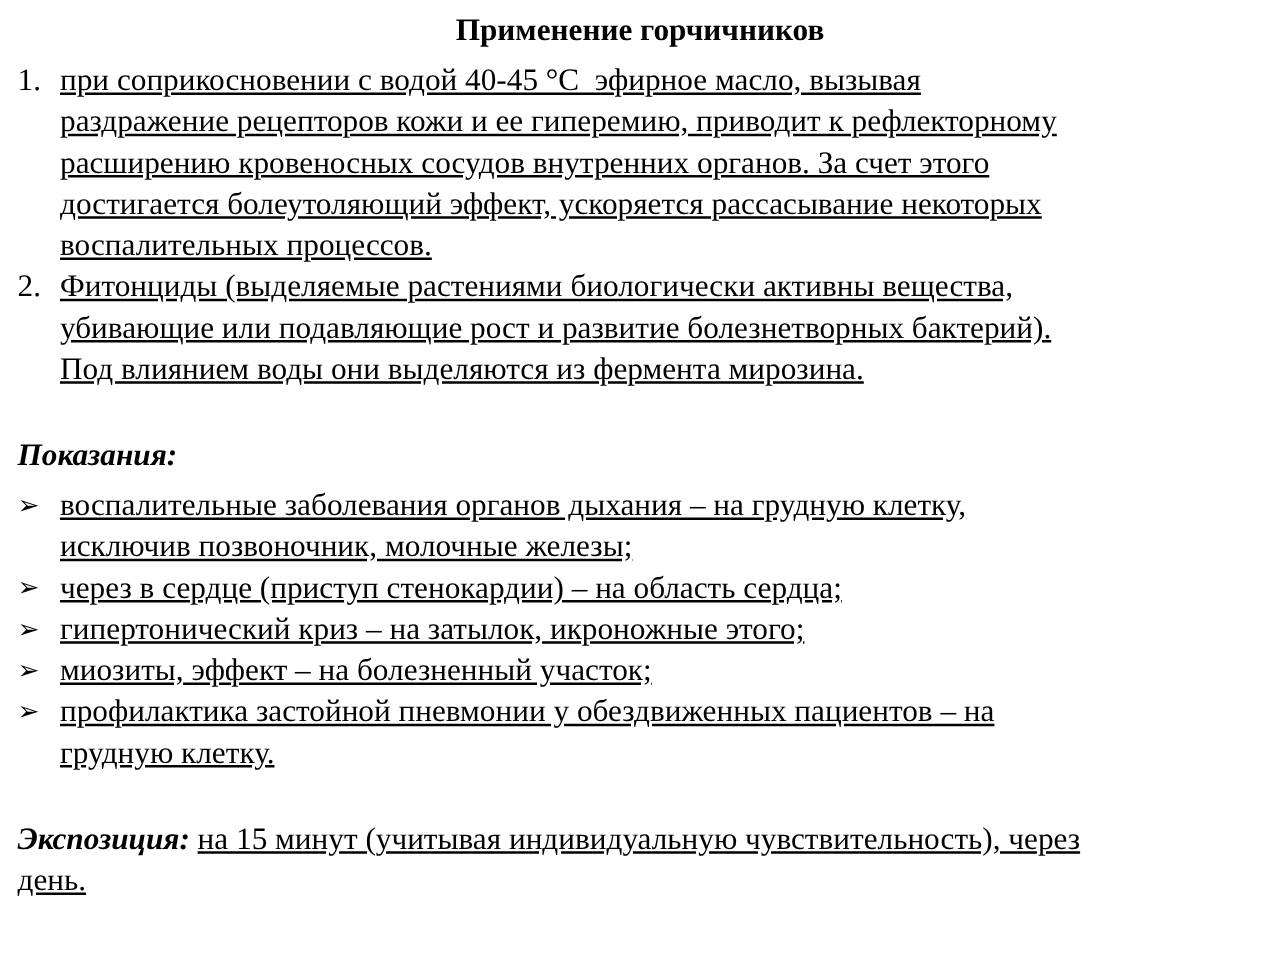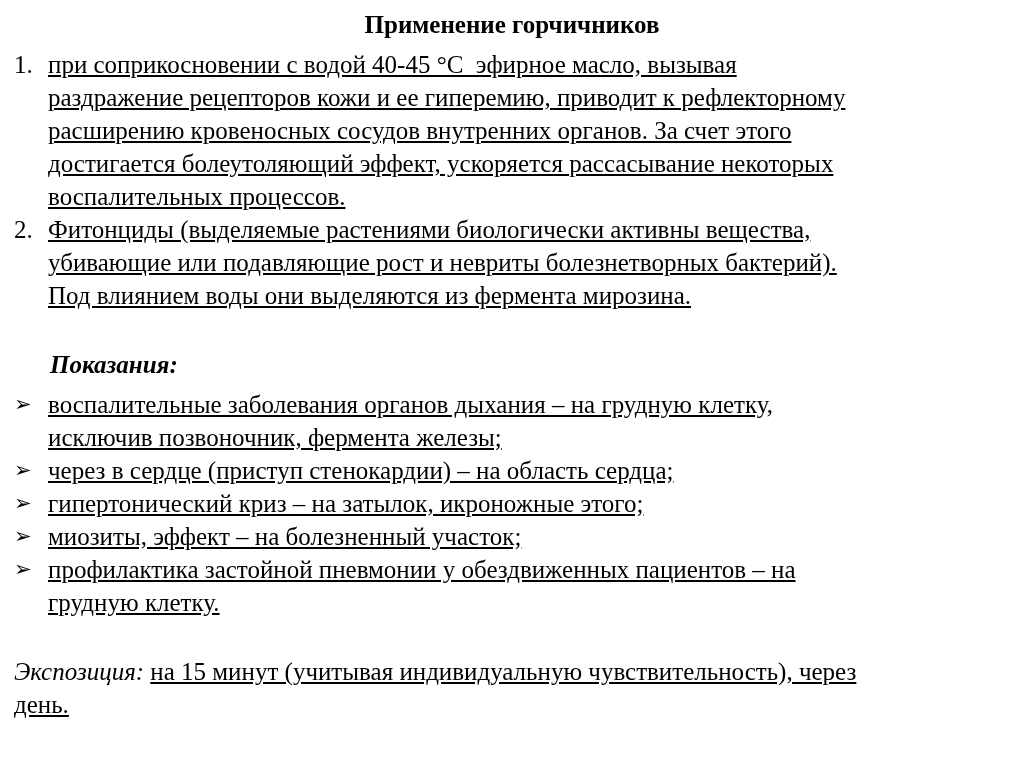--- a/index.html
+++ b/index.html
@@ -27,21 +27,20 @@
     font-weight: bold;
     margin: 0 0 4px 0;
   }
   .heading {
     font-weight: bold;
     font-style: italic;
     margin: 0;
   }
   .heading--indications {
     margin-top: 36px;
-    margin-left: 36px;
   }
   .list {
     margin-top: 7px;
   }
   .row {
     display: flex;
     align-items: flex-start;
   }
   .marker {
     flex: 0 0 34px;
@@ -54,21 +53,21 @@
   }
   .lines {
     flex: 1;
     white-space: pre-wrap;
     text-decoration: underline;
   }
   .exposition {
     margin: 36px 0 0 0;
   }
   .exposition .lead {
-    font-weight: normal;
+    font-weight: bold;
     font-style: italic;
   }
   .exposition .lines {
     white-space: pre-wrap;
   }
 </style>
 </head>
 <body style="background: rgb(255, 255, 255); color: rgb(0, 0, 0);">
 
 <div class="slide">
@@ -81,32 +80,32 @@
       <span class="marker">1.</span>
       <span class="lines">при соприкосновении с водой 40-45 °С  эфирное масло, вызывая
 раздражение рецепторов кожи и ее гиперемию, приводит к рефлекторному
 расширению кровеносных сосудов внутренних органов. За счет этого
 достигается болеутоляющий эффект, ускоряется рассасывание некоторых
 воспалительных процессов.</span>
     </div>
     <div class="row">
       <span class="marker">2.</span>
       <span class="lines">Фитонциды (выделяемые растениями биологически активны вещества,
-убивающие или подавляющие рост и невриты болезнетворных бактерий).
+убивающие или подавляющие рост и развитие болезнетворных бактерий).
 Под влиянием воды они выделяются из фермента мирозина.</span>
     </div>
   </div>
 
   <p class="heading heading--indications">Показания:</p>
 
   <div class="list">
     <div class="row">
       <span class="marker marker--bullet">➢</span>
       <span class="lines">воспалительные заболевания органов дыхания – на грудную клетку,
-исключив позвоночник, фермента железы;</span>
+исключив позвоночник, молочные железы;</span>
     </div>
     <div class="row">
       <span class="marker marker--bullet">➢</span>
       <span class="lines">через в сердце (приступ стенокардии) – на область сердца;</span>
     </div>
     <div class="row">
       <span class="marker marker--bullet">➢</span>
       <span class="lines">гипертонический криз – на затылок, икроножные этого;</span>
     </div>
     <div class="row">

